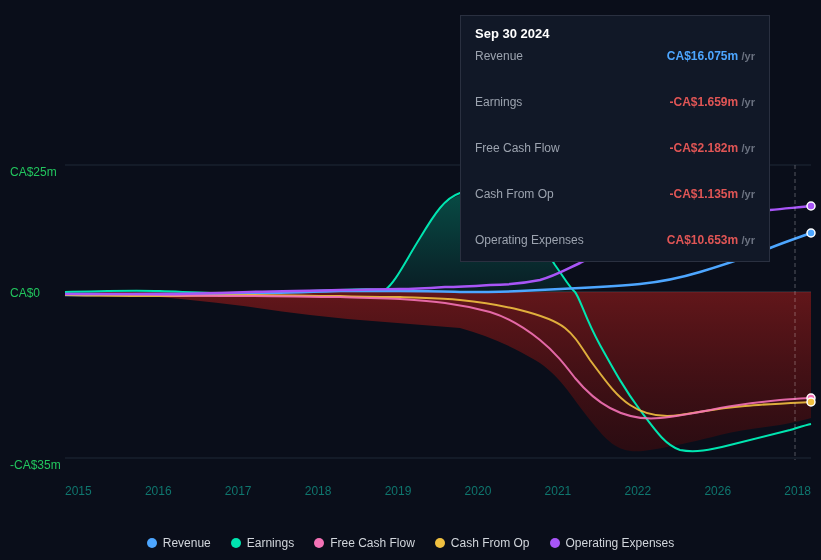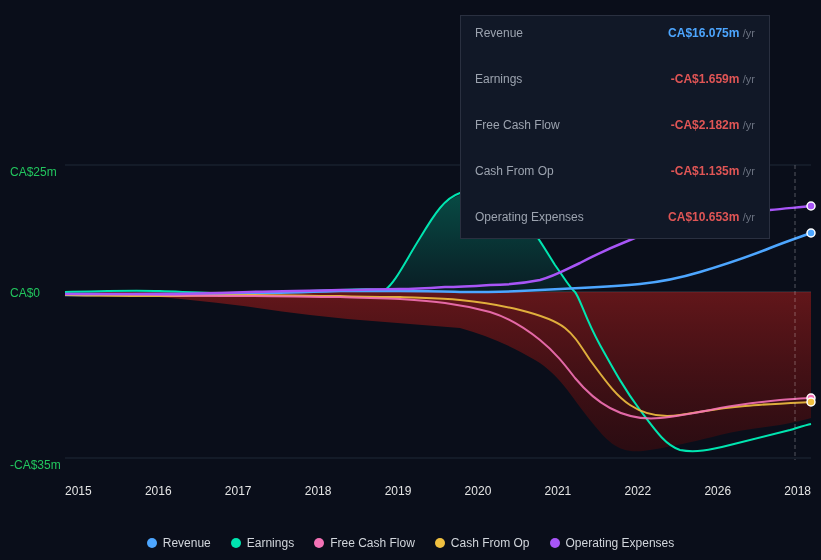--- a/index.html
+++ b/index.html
@@ -46,21 +46,21 @@
     }
     .tooltip-sub {
       color: #e05555;
       font-size: 11px;
       text-align: right;
       margin-top: -2px;
       margin-bottom: 4px;
     }
     .val-blue { color: #4da6ff; }
     .val-red { color: #e05555; margin-top: 28px; }
-    .per-yr { color: #6b7280; font-size: 11px; font-weight: normal; }
+    .per-yr { color: #6b7280; font-size: 11px; font-weight: bold; }
 
     
     .y-label {
       position: absolute;
       color: #22c55e;
       font-size: 12px;
       left: 10px;
     }
     .y-label-top { top: 165px; }
     .y-label-mid { top: 286px; }
@@ -69,21 +69,21 @@
     
     .x-labels {
       position: absolute;
       bottom: 62px;
       left: 65px;
       right: 10px;
       display: flex;
       justify-content: space-between;
     }
     .x-label {
-      color: #e5e5e5;
+      color: #0f766e;
       font-size: 12px;
     }
 
     
     .legend {
       position: absolute;
       bottom: 10px;
       left: 0; right: 0;
       display: flex;
       justify-content: center;
@@ -271,20 +271,21 @@
     <span class="x-label">2018</span>
     <span class="x-label">2019</span>
     <span class="x-label">2020</span>
     <span class="x-label">2021</span>
     <span class="x-label">2022</span>
     <span class="x-label">2026</span>
     <span class="x-label">2018</span>
   </div>
 
   <div class="tooltip-box">
+    <div class="tooltip-date">Sep 30 2024</div>
 
     <div class="tooltip-row">
       <span class="tooltip-label">Revenue</span>
       <span class="tooltip-value val-blue">CA$16.075m <span class="per-yr">/yr</span></span>
     </div>
 
     <div class="tooltip-row">
       <span class="tooltip-label">Earnings</span>
       <span class="tooltip-value val-red">-CA$1.659m <span class="per-yr">/yr</span></span>
     </div>

